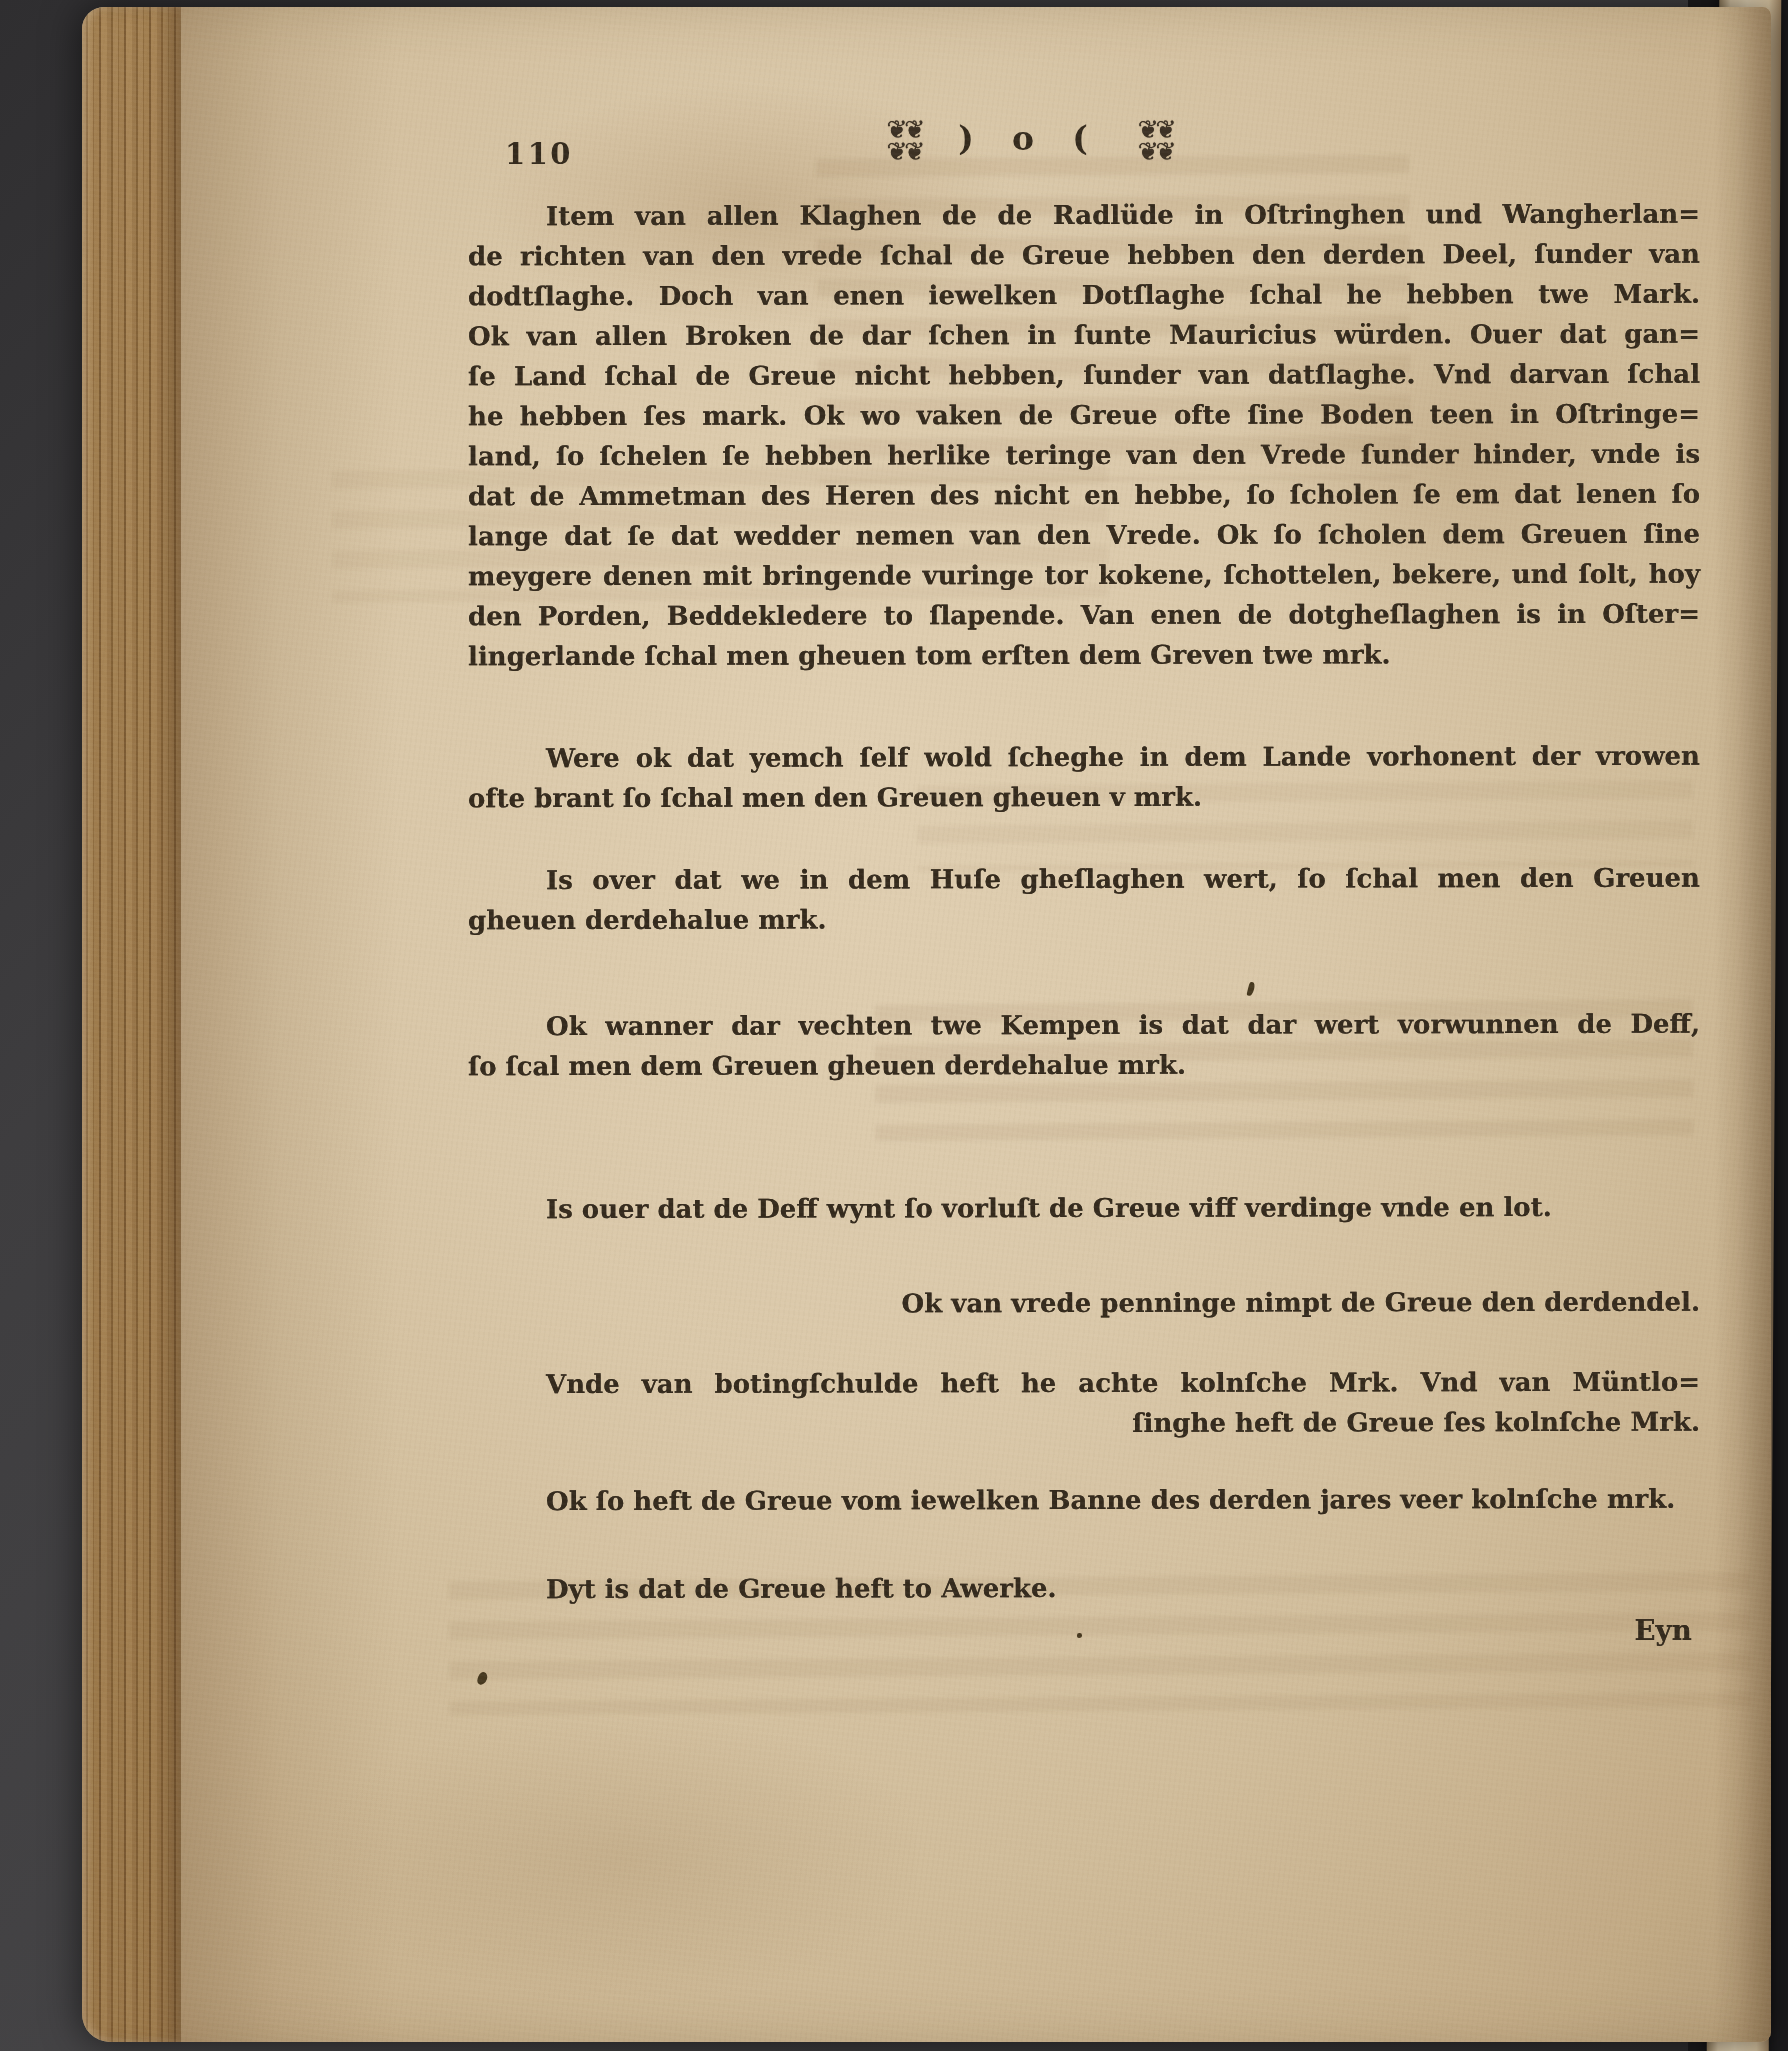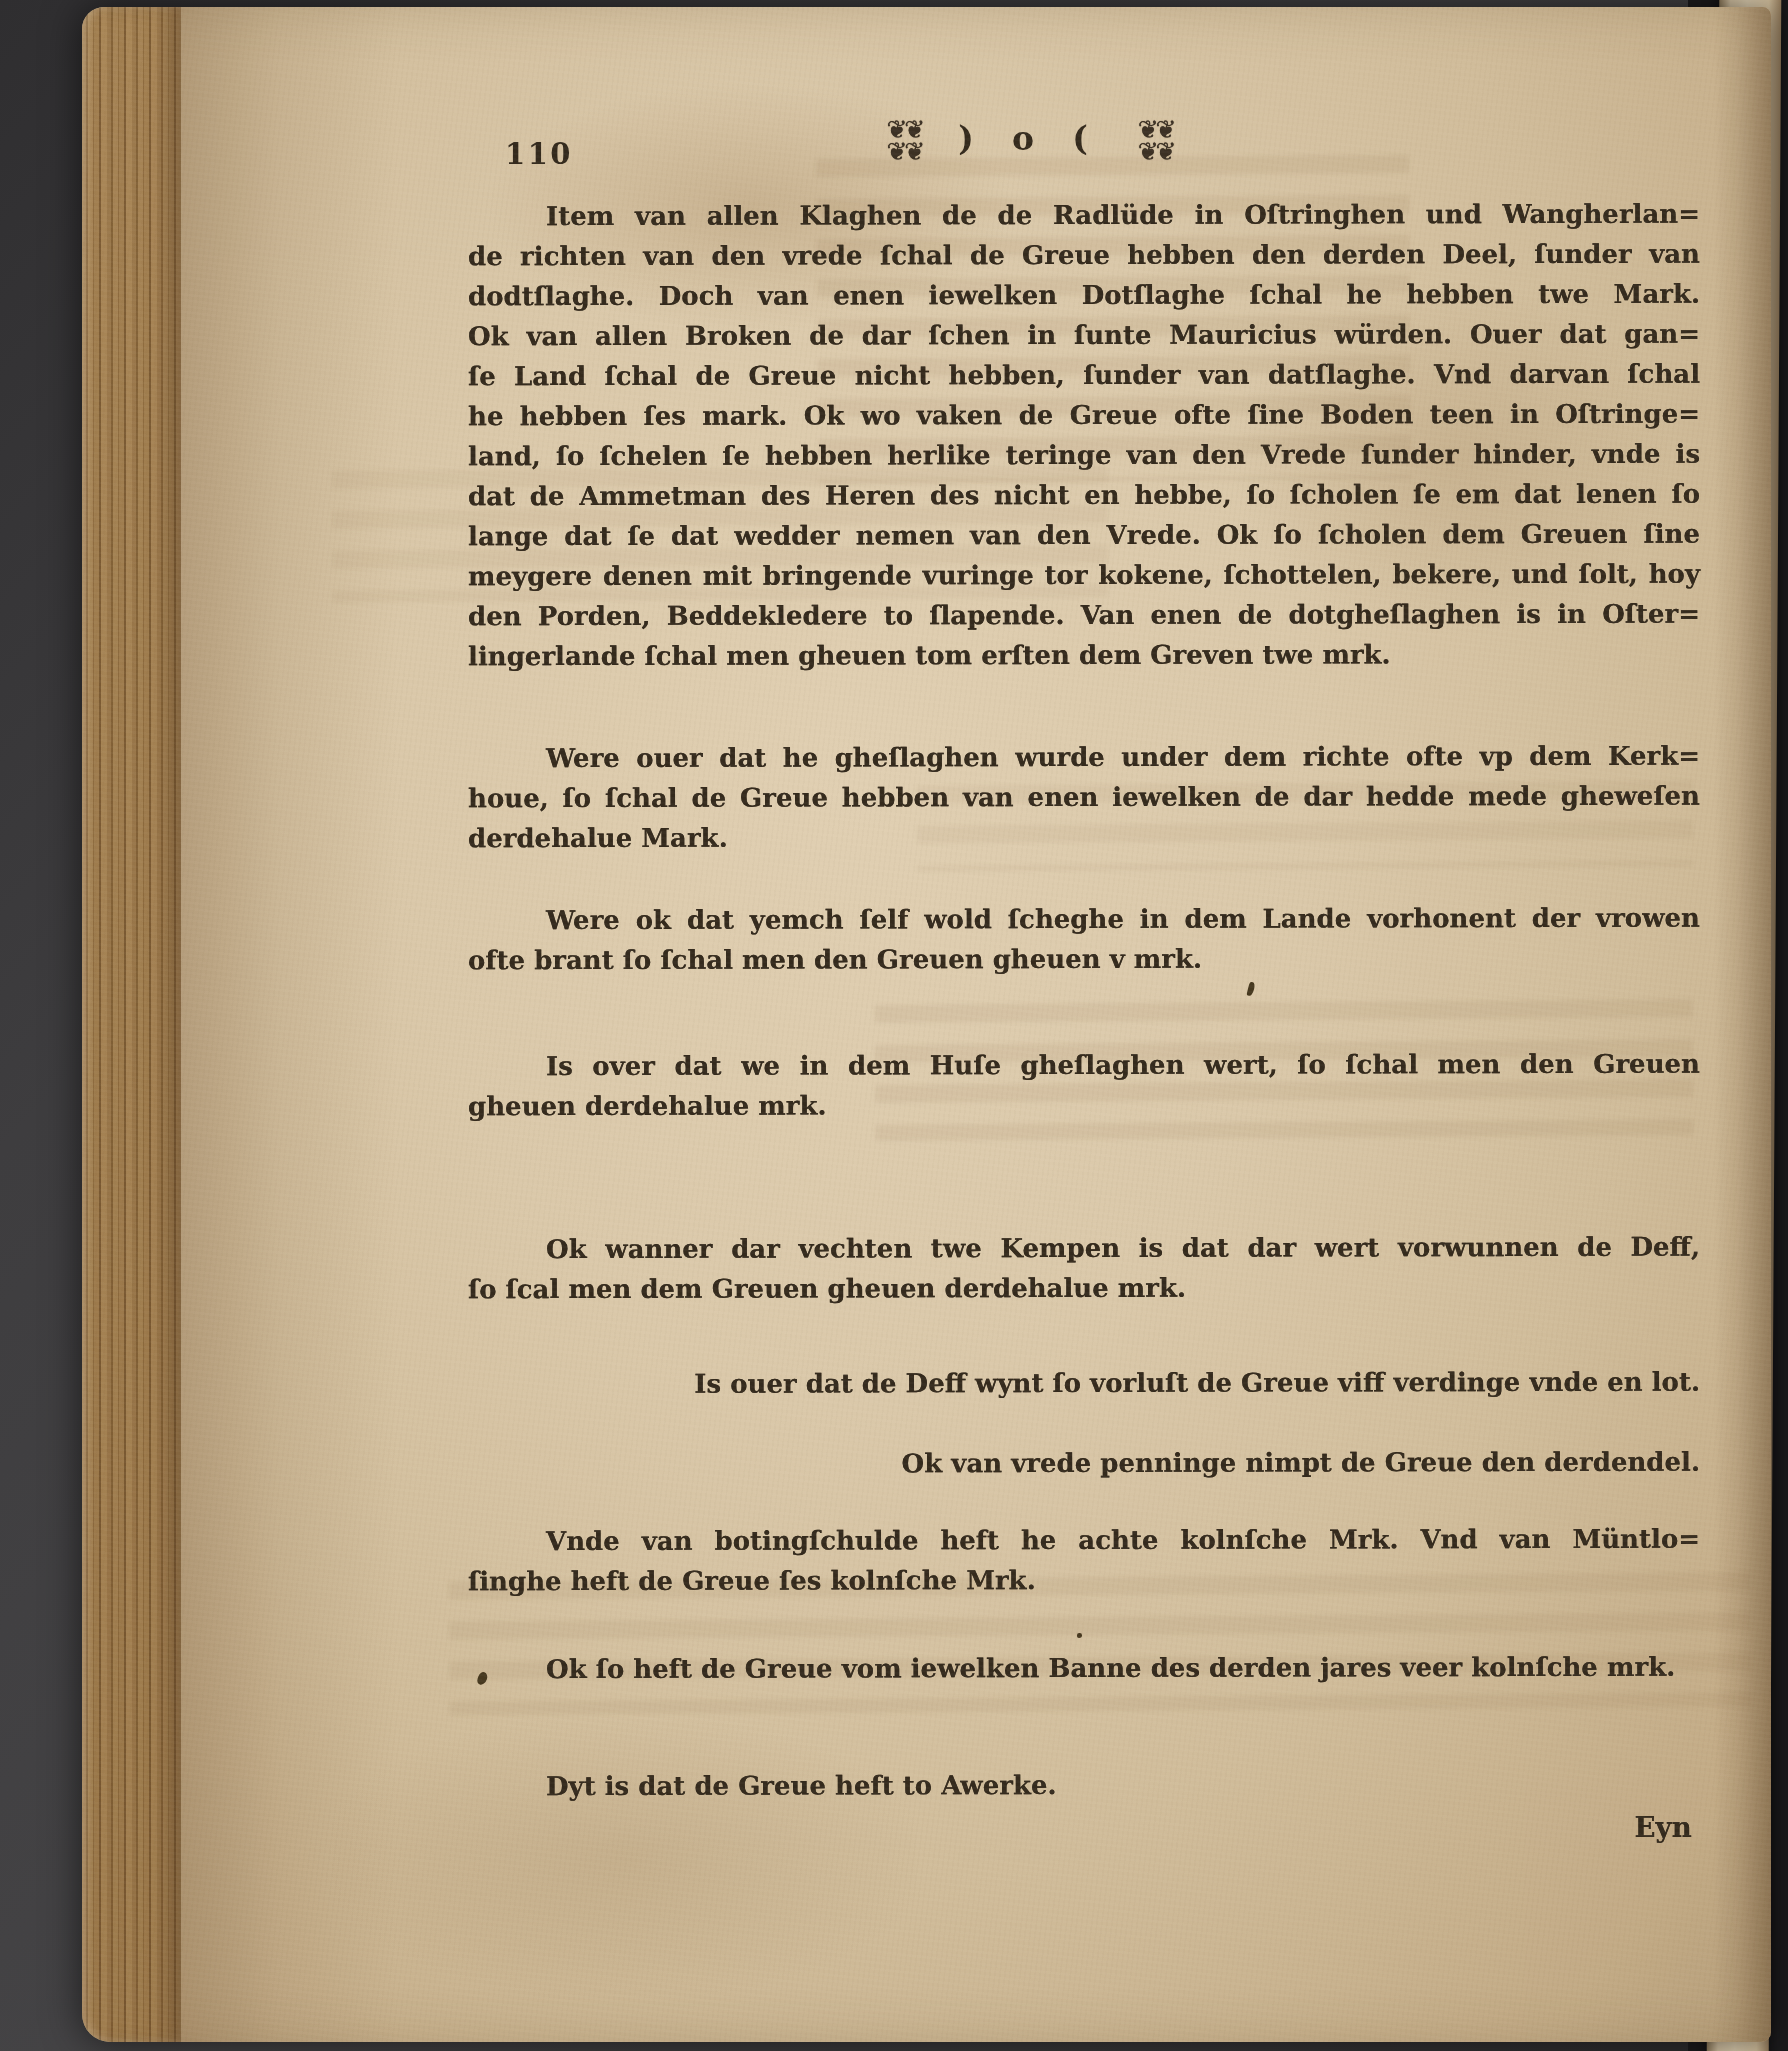--- a/index.html
+++ b/index.html
@@ -194,25 +194,20 @@
             <div class="line fill">ſe Land ſchal de Greue nicht hebben, ſunder van datſlaghe. Vnd darvan ſchal</div>
             <div class="line fill">he hebben ſes mark. Ok wo vaken de Greue ofte ſine Boden teen in Oſtringe=</div>
             <div class="line fill">land, ſo ſchelen ſe hebben herlike teringe van den Vrede ſunder hinder, vnde is</div>
             <div class="line fill">dat de Ammetman des Heren des nicht en hebbe, ſo ſcholen ſe em dat lenen ſo</div>
             <div class="line fill">lange dat ſe dat wedder nemen van den Vrede. Ok ſo ſcholen dem Greuen ſine</div>
             <div class="line fill">meygere denen mit bringende vuringe tor kokene, ſchottelen, bekere, und ſolt, hoy</div>
             <div class="line fill">den Porden, Beddekledere to ſlapende. Van enen de dotgheſlaghen is in Oſter=</div>
             <div class="line">lingerlande ſchal men gheuen tom erſten dem Greven twe mrk.</div>
           </div>
           <div class="para">
-            <div class="line first fill">Were ouer dat he gheſlaghen wurde under dem richte ofte vp dem Kerk=</div>
-            <div class="line fill">houe, ſo ſchal de Greue hebben van enen iewelken de dar hedde mede gheweſen</div>
-            <div class="line">derdehalue Mark.</div>
-          </div>
-          <div class="para">
             <div class="line first fill">Were ok dat yemch ſelf wold ſcheghe in dem Lande vorhonent der vrowen</div>
             <div class="line">ofte brant ſo ſchal men den Greuen gheuen v mrk.</div>
           </div>
           <div class="para">
             <div class="line first fill">Is over dat we in dem Huſe gheſlaghen wert, ſo ſchal men den Greuen</div>
             <div class="line">gheuen derdehalue mrk.</div>
           </div>
           <div class="para">
             <div class="line first fill">Ok wanner dar vechten twe Kempen is dat dar wert vorwunnen de Deff,</div>
             <div class="line">ſo ſcal men dem Greuen gheuen derdehalue mrk.</div>

